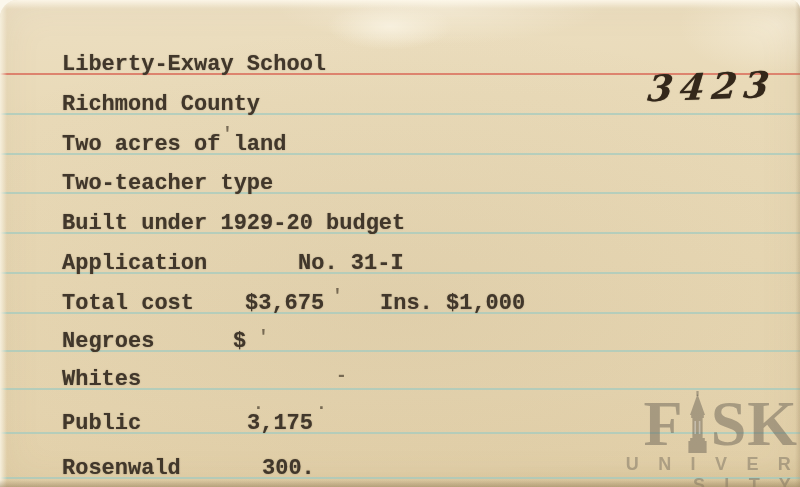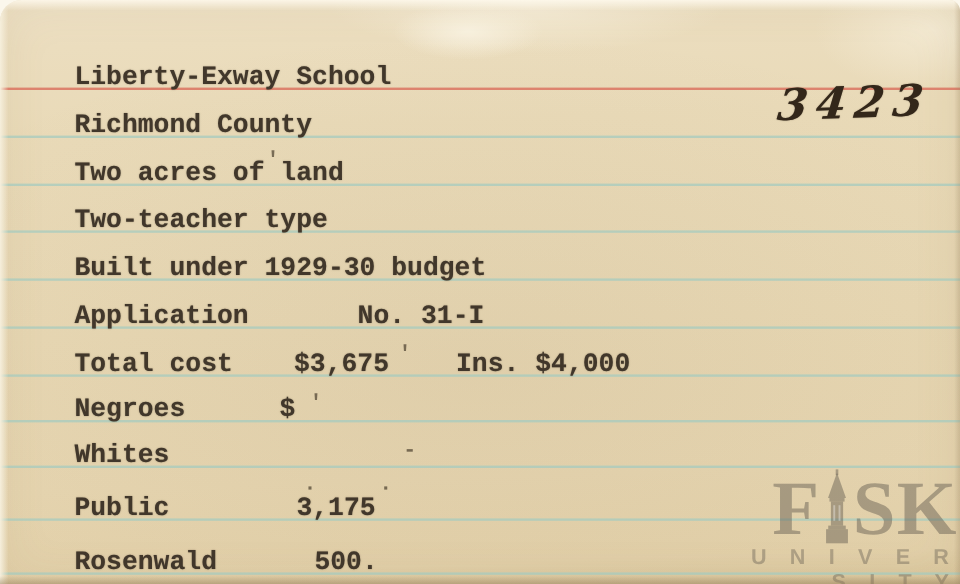--- a/index.html
+++ b/index.html
@@ -82,45 +82,45 @@
     <span class="cell label">Richmond County</span>
     <span class="hand">3423</span>
   </div>
   <div class="row r2">
     <span class="cell label">Two acres of land</span>
   </div>
   <div class="row r3">
     <span class="cell label">Two-teacher type</span>
   </div>
   <div class="row r4">
-    <span class="cell label">Built under 1929-30 budget</span>
+    <span class="cell label">Built under 1929-20 budget</span>
   </div>
   <div class="row r5">
     <span class="cell label">Application</span>
     <span class="cell value">No. 31-I</span>
   </div>
   <div class="row r6">
     <span class="cell label">Total cost</span>
     <span class="cell value">$3,675</span>
-    <span class="cell value2">Ins. $4,000</span>
+    <span class="cell value2">Ins. $1,000</span>
   </div>
   <div class="row r8">
     <span class="cell label">Whites</span>
   </div>
   <div class="row r7">
     <span class="cell label">Negroes</span>
     <span class="cell value">$</span>
   </div>
   <div class="row r9">
     <span class="cell label">Public</span>
     <span class="cell value">3,175</span>
   </div>
   <div class="row r10">
     <span class="cell label">Rosenwald</span>
-    <span class="cell value">500.</span>
+    <span class="cell value">300.</span>
   </div>
 
   <div>
       <span class="mark" style="left: 222px; top: 124px;">'</span>
       <span class="mark" style="left: 332px; top: 286px;">'</span>
       <span class="mark" style="left: 258px; top: 327px;">'</span>
       <span class="mark" style="left: 336px; top: 366px;">-</span>
       <span class="mark" style="left: 253px; top: 398px;">·</span>
       <span class="mark" style="left: 316px; top: 398px;">·</span>
     </div>

